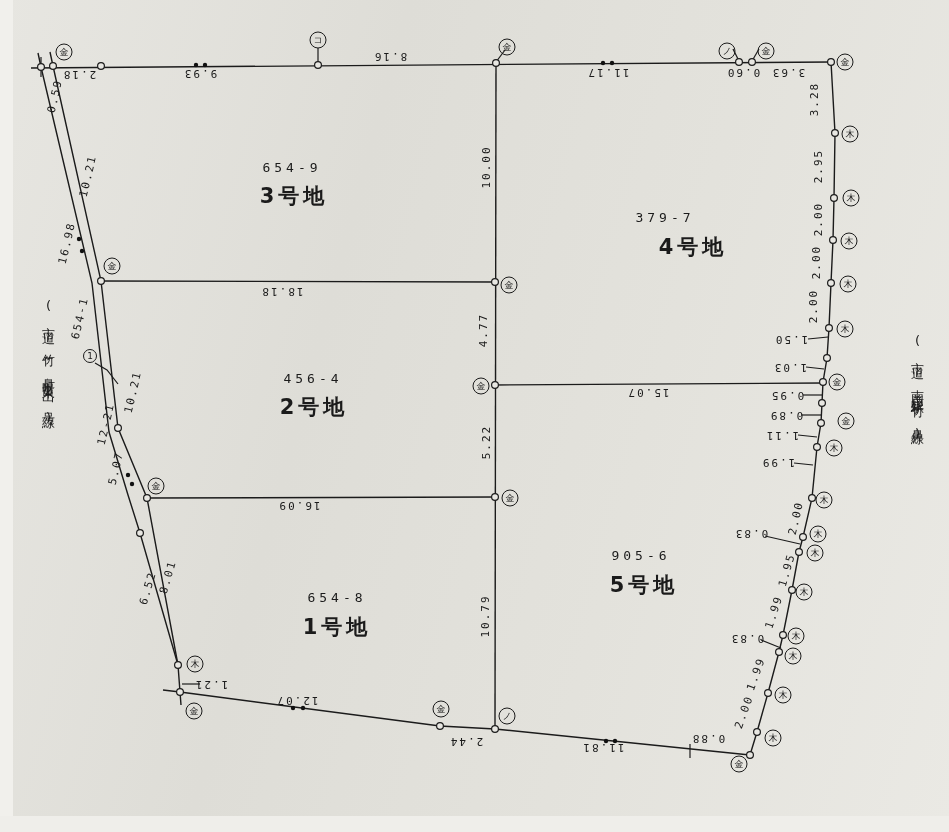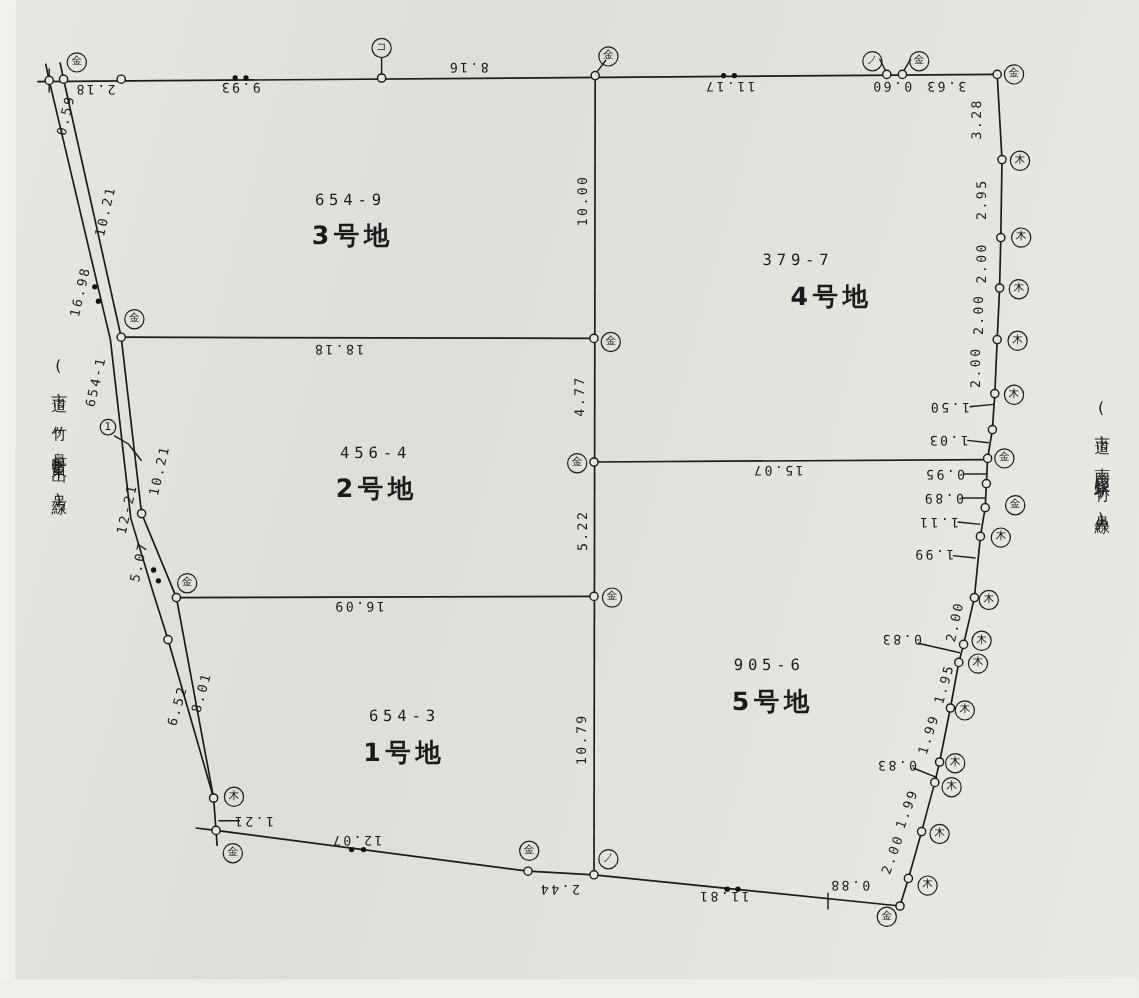--- a/index.html
+++ b/index.html
@@ -187,21 +187,21 @@
   <span class="dim" style="left:282px;top:291px;--r:180deg">18.18</span>
   <span class="dim" style="left:648px;top:392px;--r:180deg">15.07</span>
   <span class="dim" style="left:299px;top:505px;--r:180deg">16.09</span>
 
   <div class="parcel" style="left:292px;top:167px">654-9</div>
   <div class="lotname" style="left:294px;top:196px">3号地</div>
   <div class="parcel" style="left:665px;top:217px">379-7</div>
   <div class="lotname" style="left:693px;top:247px">4号地</div>
   <div class="parcel" style="left:313px;top:378px">456-4</div>
   <div class="lotname" style="left:314px;top:407px">2号地</div>
-  <div class="parcel" style="left:337px;top:597px">654-3</div>
+  <div class="parcel" style="left:337px;top:597px">654-8</div>
   <div class="lotname" style="left:337px;top:627px">1号地</div>
   <div class="parcel" style="left:641px;top:555px">905-6</div>
   <div class="lotname" style="left:644px;top:585px">5号地</div>
 
   <span class="mk" style="left:64px;top:52px">金</span>
   <span class="mk" style="left:507px;top:47px">金</span>
   <span class="mk" style="left:766px;top:51px">金</span>
   <span class="mk" style="left:845px;top:62px">金</span>
   <span class="mk" style="left:112px;top:266px">金</span>
   <span class="mk" style="left:509px;top:285px">金</span>

